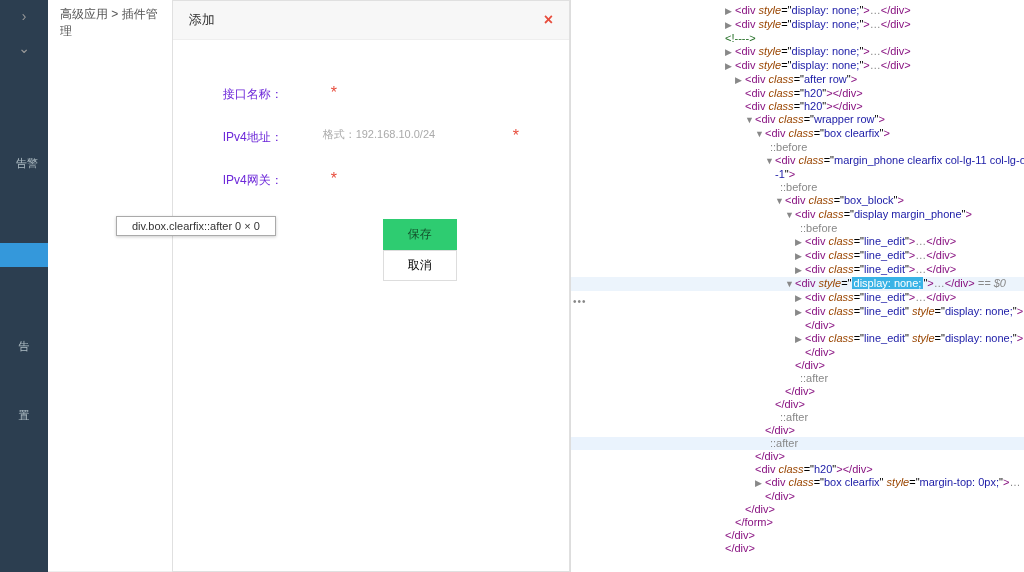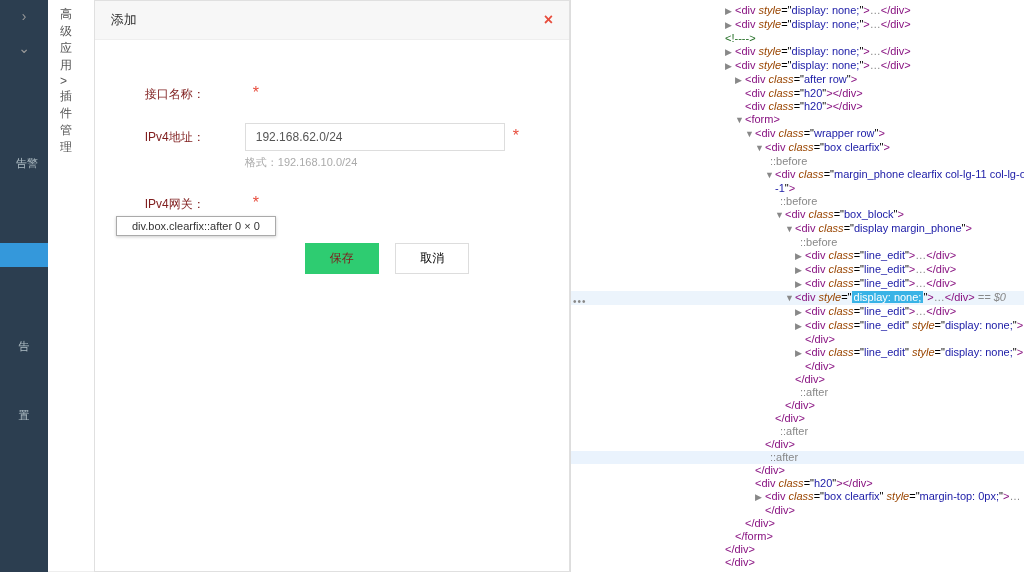--- a/index.html
+++ b/index.html
@@ -86,21 +86,21 @@
       padding: 40px 50px 20px;
     }
     .form-row {
       display: flex;
       align-items: flex-start;
       margin-bottom: 20px;
     }
     .form-label {
       width: 100px;
       font-size: 12px;
-      color: #7f1d1d;
+      color: #6d28d9;
       padding-top: 6px;
       text-align: left;
     }
     .input-wrap {
       flex: 1;
       position: relative;
     }
     .form-input {
       width: 260px;
       padding: 6px 10px;
@@ -126,21 +126,21 @@
     .btn {
       padding: 6px 24px;
       font-size: 12px;
       margin-right: 12px;
       cursor: pointer;
       border: 1px solid #ddd;
       background: #fff;
     }
     .btn-primary {
       background: #2ecc71;
-      color: #7f1d1d;
+      color: #14532d;
       border-color: #2ecc71;
     }
     .tooltip {
       position: absolute;
       top: 216px;
       left: 68px;
       background: #fff;
       border: 1px solid #aaa;
       padding: 3px 15px;
       font-size: 11px;
@@ -225,21 +225,20 @@
         <span class="close-btn">×</span>
       </div>
       <div class="form-body">
         <div class="form-row">
           <div class="form-label">接口名称：</div>
           <span class="required">*</span>
         </div>
         <div class="form-row">
           <div class="form-label">IPv4地址：</div>
           <div class="input-wrap">
-            <input class="form-input" value="192.168.62.0/24" style="">
             <div class="hint">格式：192.168.10.0/24</div>
           </div>
           <span class="required">*</span>
         </div>
         <div class="form-row">
           <div class="form-label">IPv4网关：</div>
           <span class="required">*</span>
         </div>
         <div class="button-row">
           <button class="btn btn-primary">保存</button>
@@ -254,21 +253,20 @@
 <div class="right-panel">
   <div class="three-dots">•••</div>
   <div class="dom-line"><span class="indent" style="width:150px"></span><span class="tri">▶</span><span class="tag-bracket">&lt;div</span> <span class="attr-name">style</span>="<span class="attr-value">display: none;</span>"<span class="tag-bracket">&gt;</span><span class="ellip">…</span><span class="tag-bracket">&lt;/div&gt;</span></div>
   <div class="dom-line"><span class="indent" style="width:150px"></span><span class="tri">▶</span><span class="tag-bracket">&lt;div</span> <span class="attr-name">style</span>="<span class="attr-value">display: none;</span>"<span class="tag-bracket">&gt;</span><span class="ellip">…</span><span class="tag-bracket">&lt;/div&gt;</span></div>
   <div class="dom-line"><span class="indent" style="width:150px"></span><span class="comment">&lt;!----&gt;</span></div>
   <div class="dom-line"><span class="indent" style="width:150px"></span><span class="tri">▶</span><span class="tag-bracket">&lt;div</span> <span class="attr-name">style</span>="<span class="attr-value">display: none;</span>"<span class="tag-bracket">&gt;</span><span class="ellip">…</span><span class="tag-bracket">&lt;/div&gt;</span></div>
   <div class="dom-line"><span class="indent" style="width:150px"></span><span class="tri">▶</span><span class="tag-bracket">&lt;div</span> <span class="attr-name">style</span>="<span class="attr-value">display: none;</span>"<span class="tag-bracket">&gt;</span><span class="ellip">…</span><span class="tag-bracket">&lt;/div&gt;</span></div>
   <div class="dom-line"><span class="indent" style="width:160px"></span><span class="tri">▶</span><span class="tag-bracket">&lt;div</span> <span class="attr-name">class</span>="<span class="attr-value">after row</span>"<span class="tag-bracket">&gt;</span></div>
   <div class="dom-line"><span class="indent" style="width:170px"></span><span class="tag-bracket">&lt;div</span> <span class="attr-name">class</span>="<span class="attr-value">h20</span>"<span class="tag-bracket">&gt;&lt;/div&gt;</span></div>
   <div class="dom-line"><span class="indent" style="width:170px"></span><span class="tag-bracket">&lt;div</span> <span class="attr-name">class</span>="<span class="attr-value">h20</span>"<span class="tag-bracket">&gt;&lt;/div&gt;</span></div>
-  <div class="dom-line"><span class="indent" style="width:160px"></span><span class="tri">▼</span><span class="tag-bracket">&lt;form&gt;</span></div>
   <div class="dom-line"><span class="indent" style="width:170px"></span><span class="tri">▼</span><span class="tag-bracket">&lt;div</span> <span class="attr-name">class</span>="<span class="attr-value">wrapper row</span>"<span class="tag-bracket">&gt;</span></div>
   <div class="dom-line"><span class="indent" style="width:180px"></span><span class="tri">▼</span><span class="tag-bracket">&lt;div</span> <span class="attr-name">class</span>="<span class="attr-value">box clearfix</span>"<span class="tag-bracket">&gt;</span></div>
   <div class="dom-line"><span class="indent" style="width:195px"></span><span class="pseudo">::before</span></div>
   <div class="dom-line"><span class="indent" style="width:190px"></span><span class="tri">▼</span><span class="tag-bracket">&lt;div</span> <span class="attr-name">class</span>="<span class="attr-value">margin_phone clearfix col-lg-11 col-lg-offset</span></div>
   <div class="dom-line"><span class="indent" style="width:200px"></span><span class="attr-value">-1</span>"<span class="tag-bracket">&gt;</span></div>
   <div class="dom-line"><span class="indent" style="width:205px"></span><span class="pseudo">::before</span></div>
   <div class="dom-line"><span class="indent" style="width:200px"></span><span class="tri">▼</span><span class="tag-bracket">&lt;div</span> <span class="attr-name">class</span>="<span class="attr-value">box_block</span>"<span class="tag-bracket">&gt;</span></div>
   <div class="dom-line"><span class="indent" style="width:210px"></span><span class="tri">▼</span><span class="tag-bracket">&lt;div</span> <span class="attr-name">class</span>="<span class="attr-value">display margin_phone</span>"<span class="tag-bracket">&gt;</span></div>
   <div class="dom-line"><span class="indent" style="width:225px"></span><span class="pseudo">::before</span></div>
   <div class="dom-line"><span class="indent" style="width:220px"></span><span class="tri">▶</span><span class="tag-bracket">&lt;div</span> <span class="attr-name">class</span>="<span class="attr-value">line_edit</span>"<span class="tag-bracket">&gt;</span><span class="ellip">…</span><span class="tag-bracket">&lt;/div&gt;</span></div>

